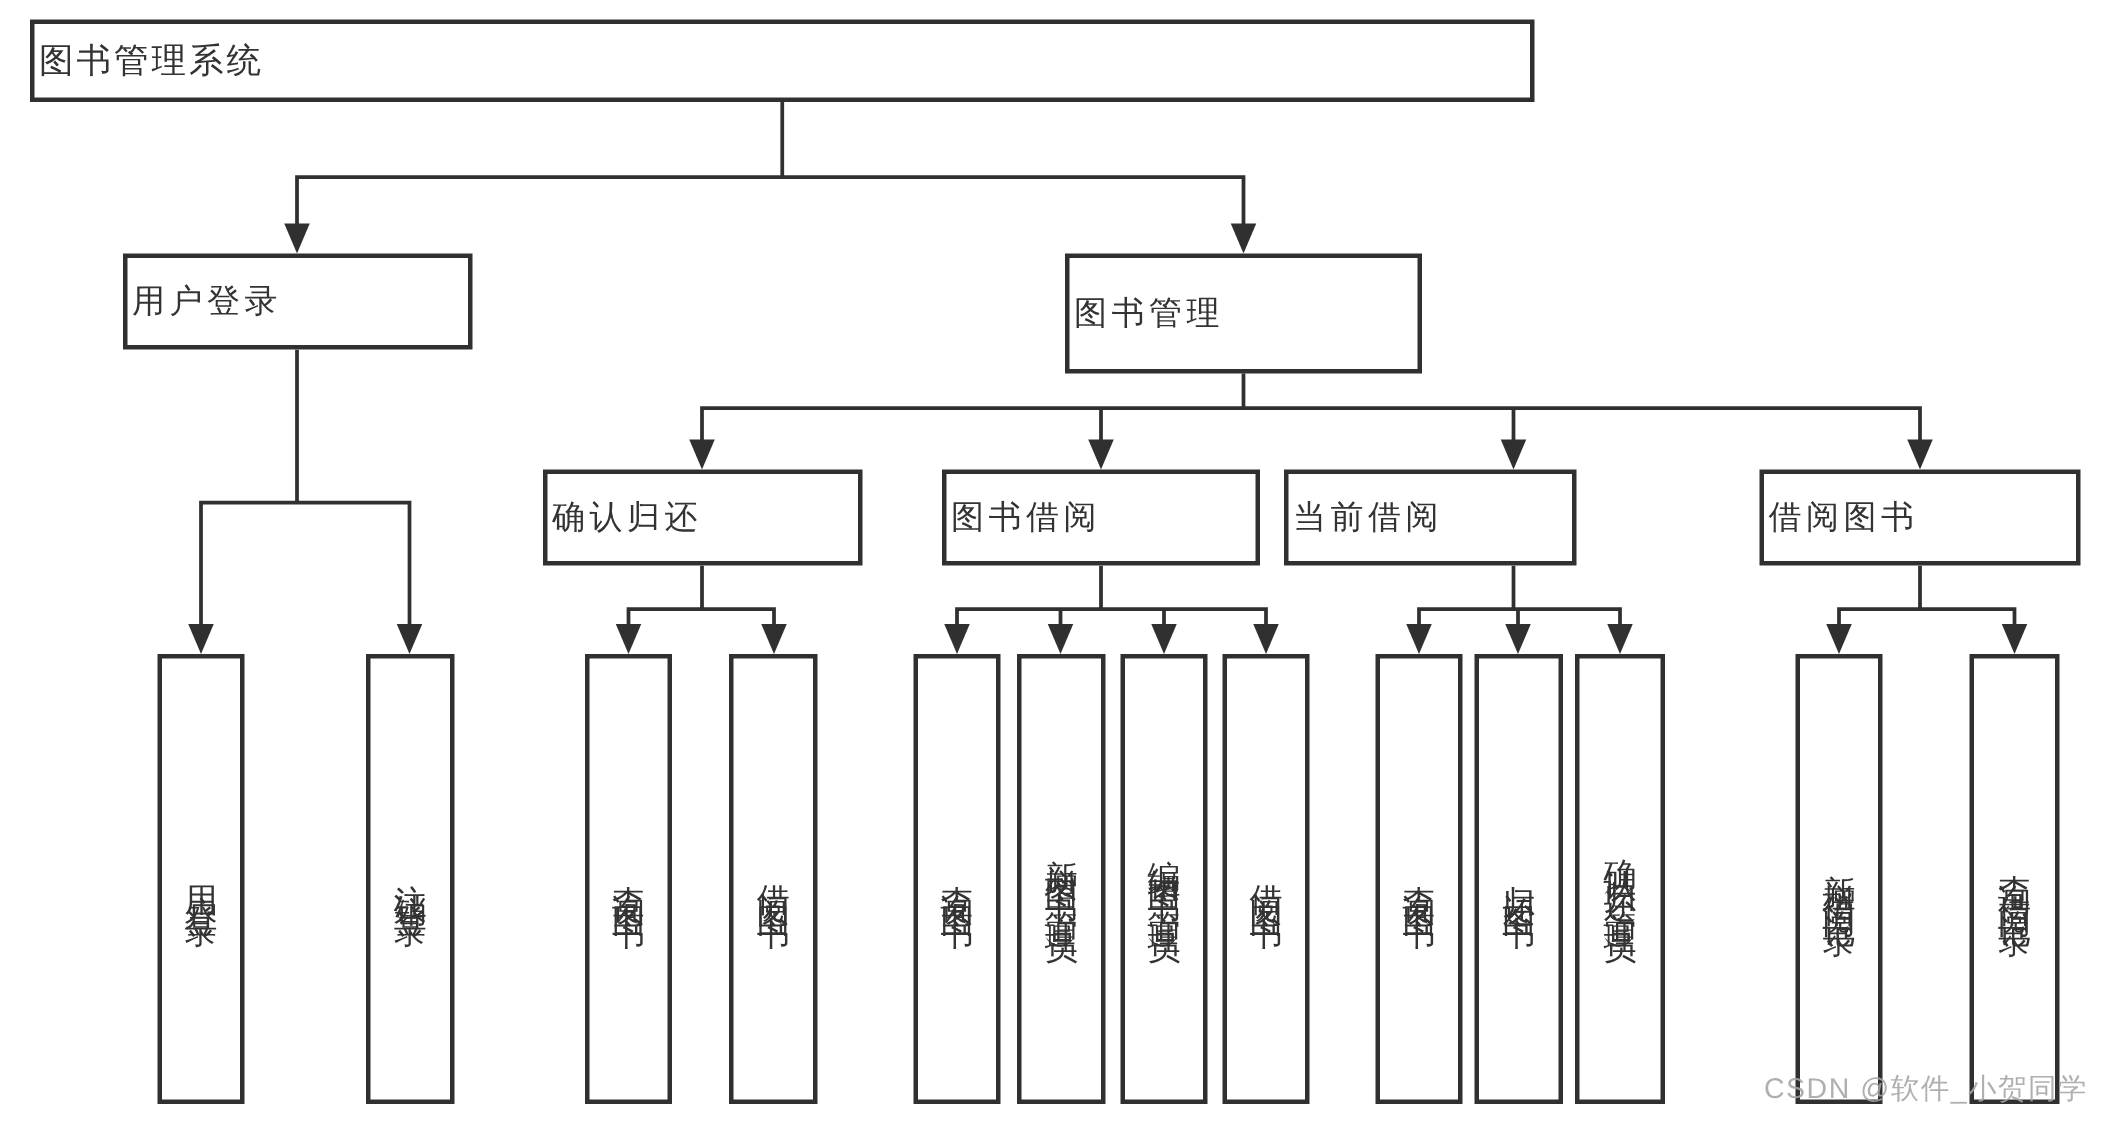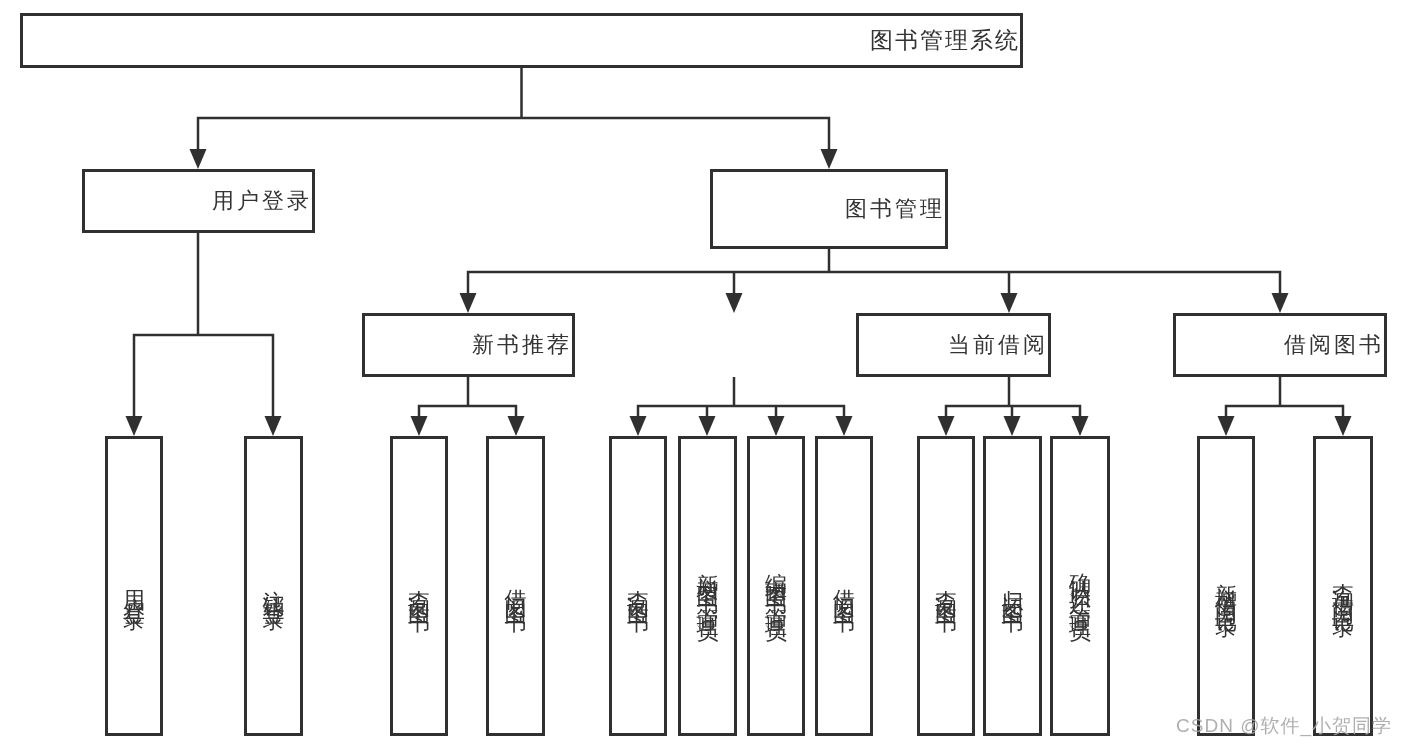--- a/index.html
+++ b/index.html
@@ -19,21 +19,21 @@
     height: 747px;
     z-index: 1;
   }
   .hbox {
     position: absolute;
     box-sizing: border-box;
     border: 3px solid #303030;
     background: #ffffff;
     display: flex;
     align-items: center;
-    justify-content: flex-end;
+    justify-content: flex-start;
     z-index: 2;
     font-family: Liberation Mono, monospace;
   }
   .hbox span {
     font-size: 22px;
     letter-spacing: 3px;
     text-indent: 3px;
     color: #333333;
     white-space: nowrap;
   }
@@ -121,21 +121,24 @@
   </div>
 
   <div class="hbox" style="left:82px; top:169px; width:233px; height:64px;">
     <span>用户登录</span>
   </div>
   <div class="hbox" style="left:710px; top:169px; width:238px; height:80px;">
     <span>图书管理</span>
   </div>
 
   <div class="hbox" style="left:362px; top:313px; width:213px; height:64px;">
-    <span>新书推荐</span>
+    <span>确认归还</span>
+  </div>
+  <div class="hbox" style="left:628px; top:313px; width:212px; height:64px;">
+    <span>图书借阅</span>
   </div>
   <div class="hbox" style="left:856px; top:313px; width:195px; height:64px;">
     <span>当前借阅</span>
   </div>
   <div class="hbox" style="left:1173px; top:313px; width:214px; height:64px;">
     <span>借阅图书</span>
   </div>
 
   <div class="leaf" style="left:105px; width:58px;">
     <span>用户登录</span>

